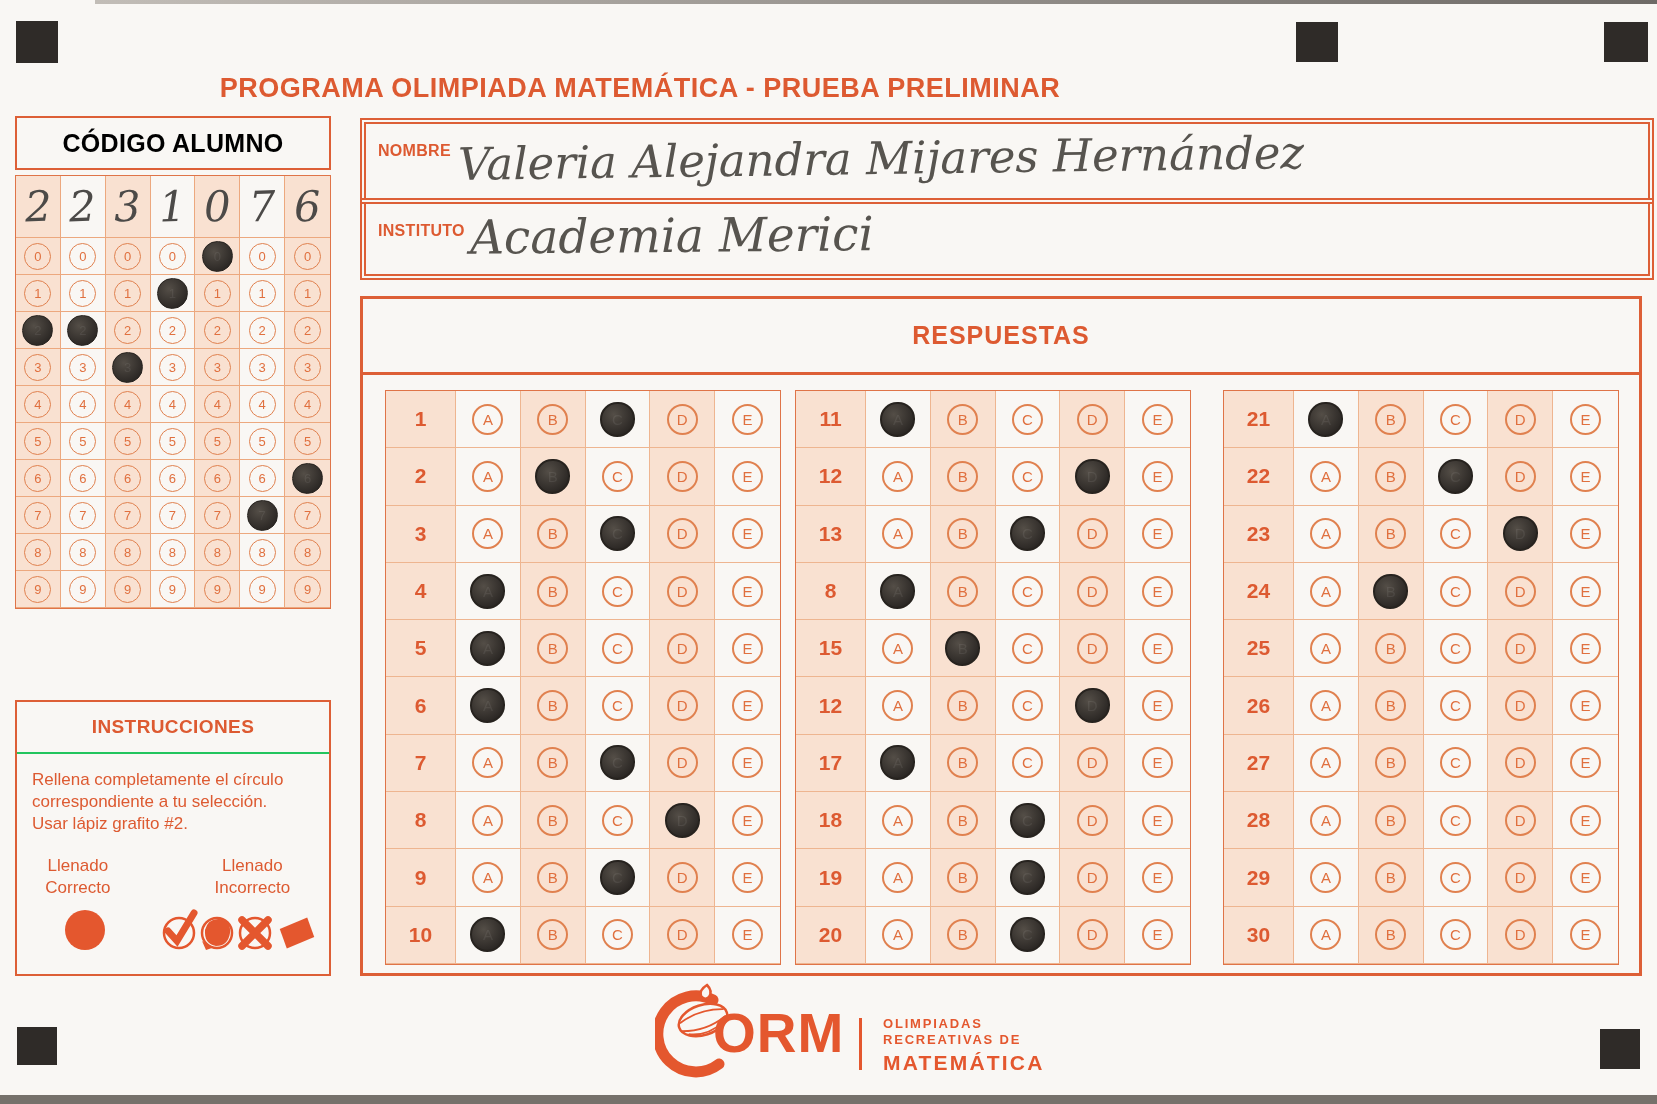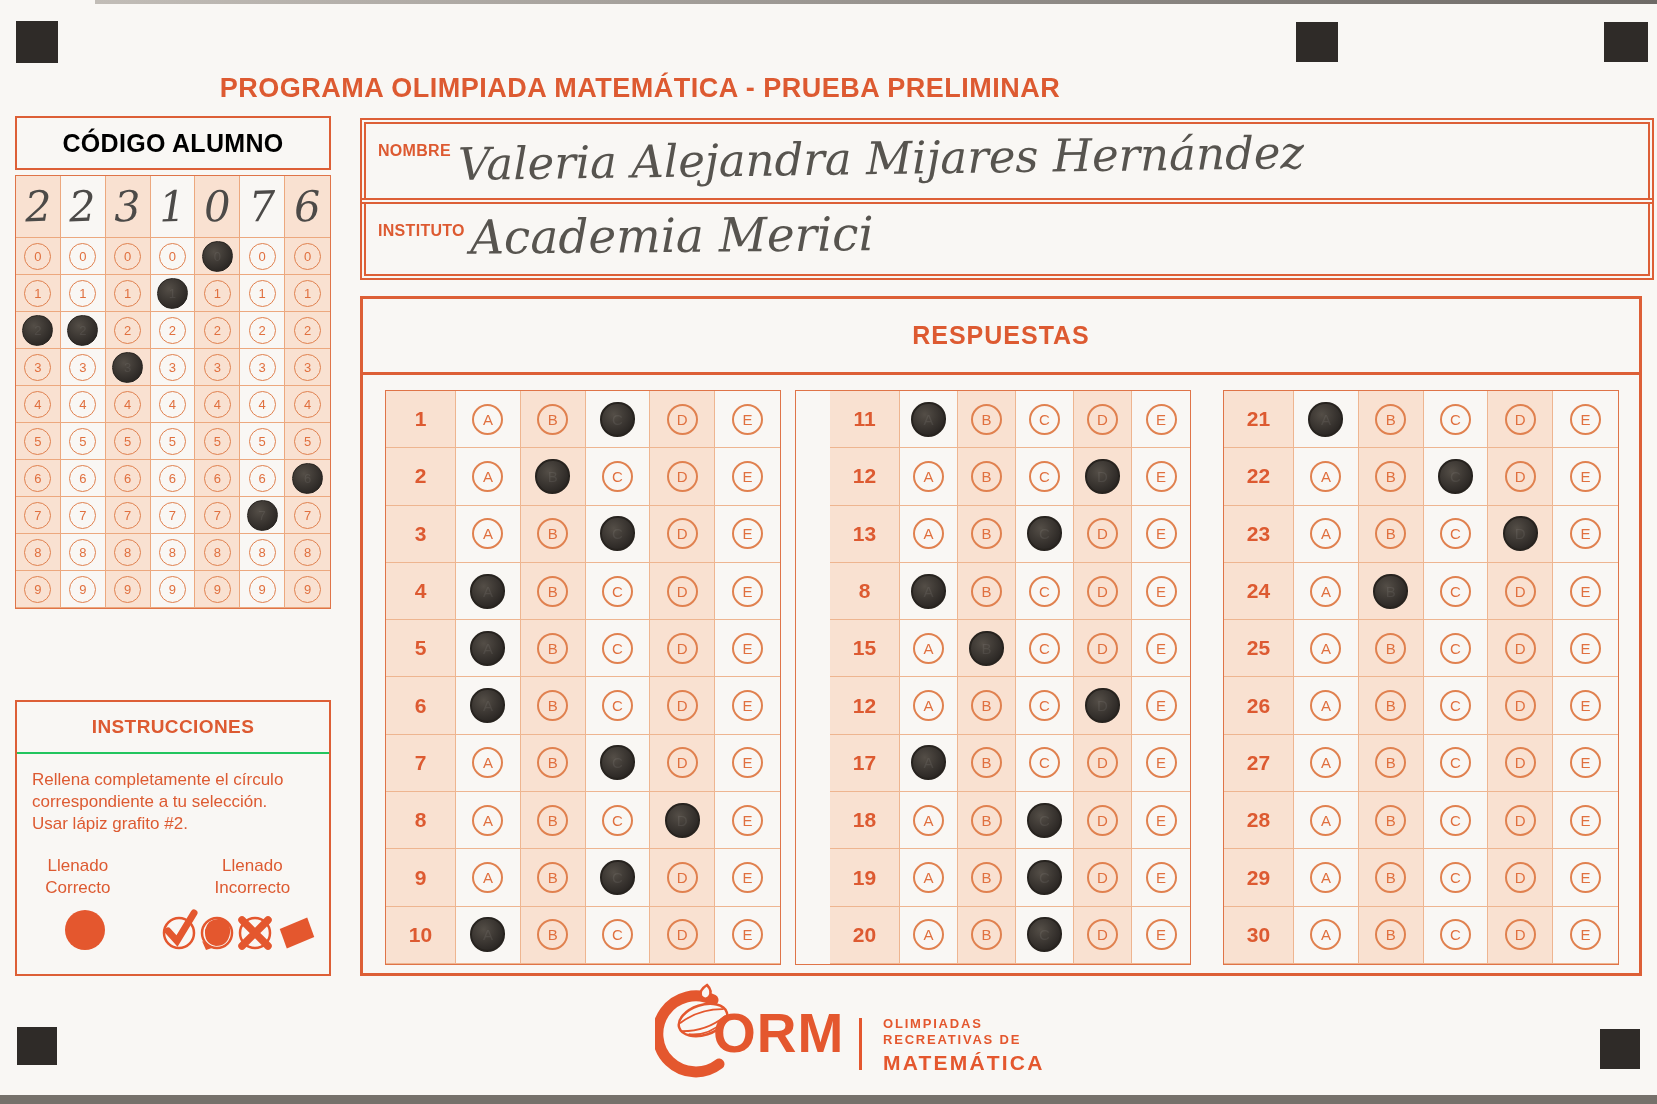--- a/index.html
+++ b/index.html
@@ -56,21 +56,21 @@
   .hw-instituto{left:104px;top:8px;font-size:47px;transform:rotate(-.5deg);}
 
   
   .respuestas{position:absolute;left:360px;top:296px;width:1282px;height:680px;
               border:3px solid #dd5f36;box-sizing:border-box;text-align:right;}
   .r-header{height:73px;border-bottom:3px solid #dd5f36;display:flex;align-items:center;
             justify-content:center;color:#dd5a31;font-size:25px;font-weight:700;letter-spacing:1px;}
   .ablock{position:absolute;top:91px;width:396px;height:575px;border:1.5px solid #df7448;
           display:grid;grid-template-columns:70px repeat(5,1fr);
           grid-template-rows:repeat(10,1fr);box-sizing:border-box;}
-  .ablock.b0{left:22px;} .ablock.b1{left:432px;padding-left:34px;} .ablock.b2{left:860px;}
+  .ablock.b0{left:22px;} .ablock.b1{left:432px;} .ablock.b2{left:860px;}
   .a-cell{border-right:1px solid #eeb590;border-bottom:1px solid #eeb590;
           display:flex;align-items:center;justify-content:center;}
   .a-cell:nth-child(6n){border-right:none;}
   .a-num{color:#dd5a31;font-size:21px;font-weight:700;}
   .ablock .bubble{width:31px;height:31px;border-width:2px;font-size:15px;}
   .ablock .bubble.filled{width:35px;height:35px;}
 
   
   .instrucciones{position:absolute;left:15px;top:700px;width:316px;height:276px;
                  border:2px solid #dd5f36;box-sizing:border-box;}

